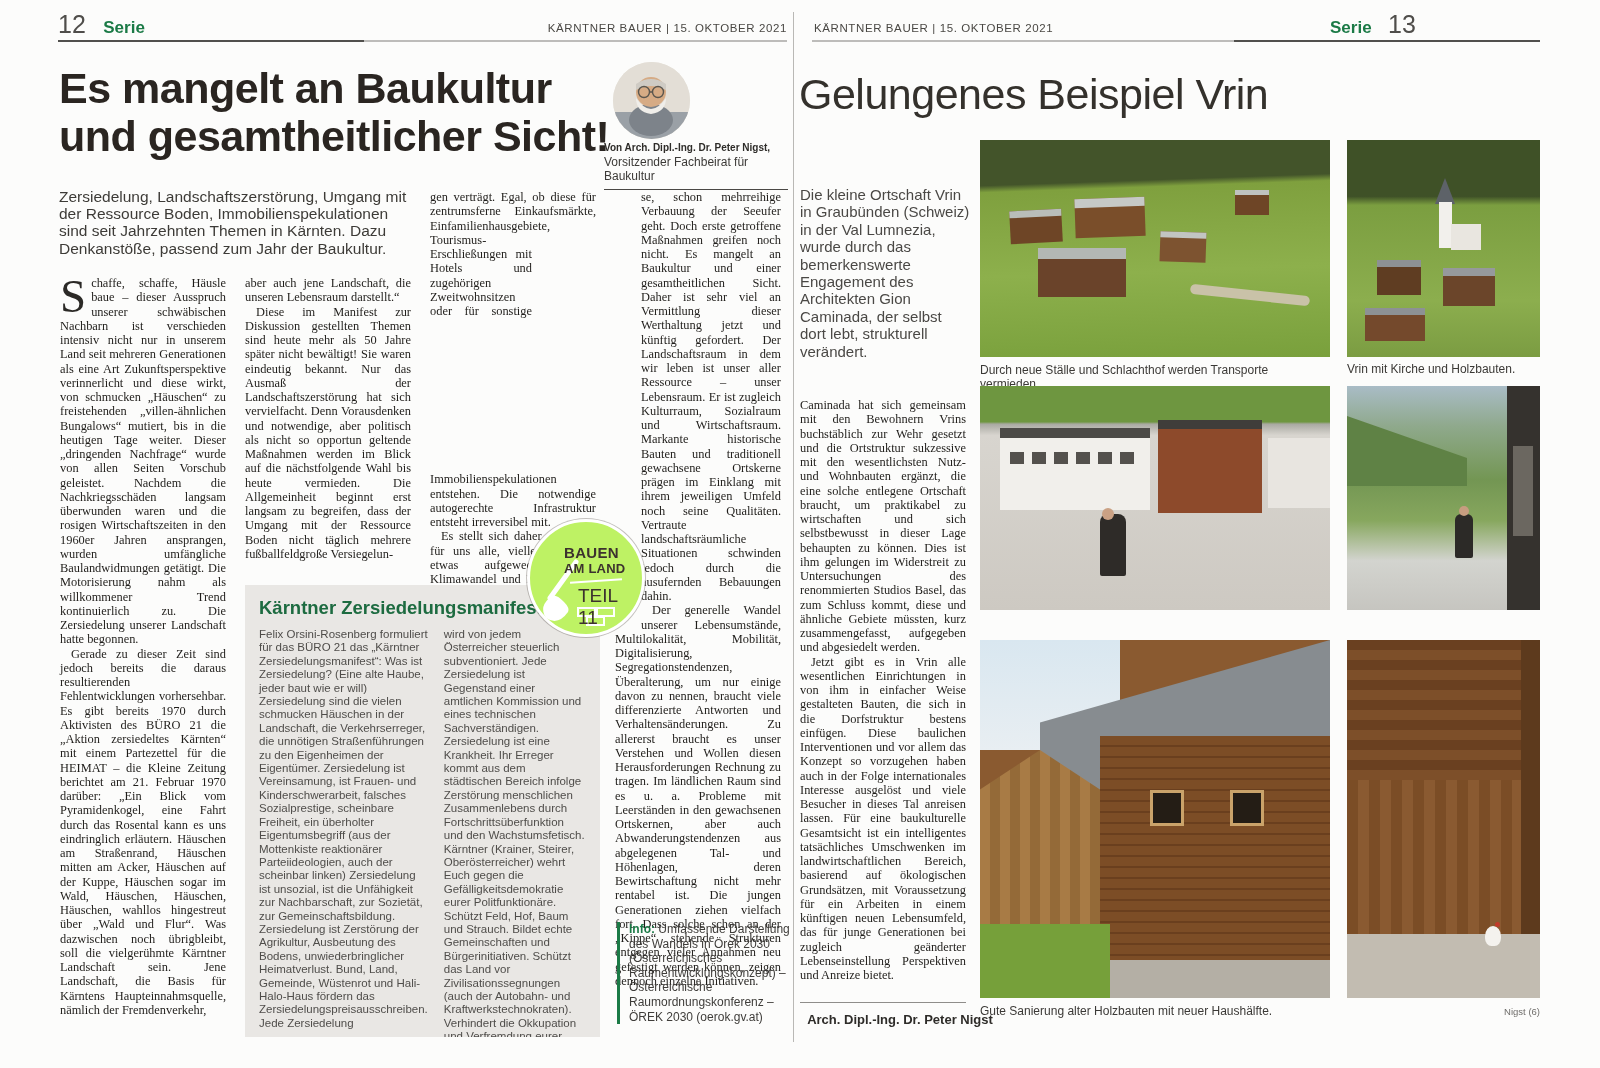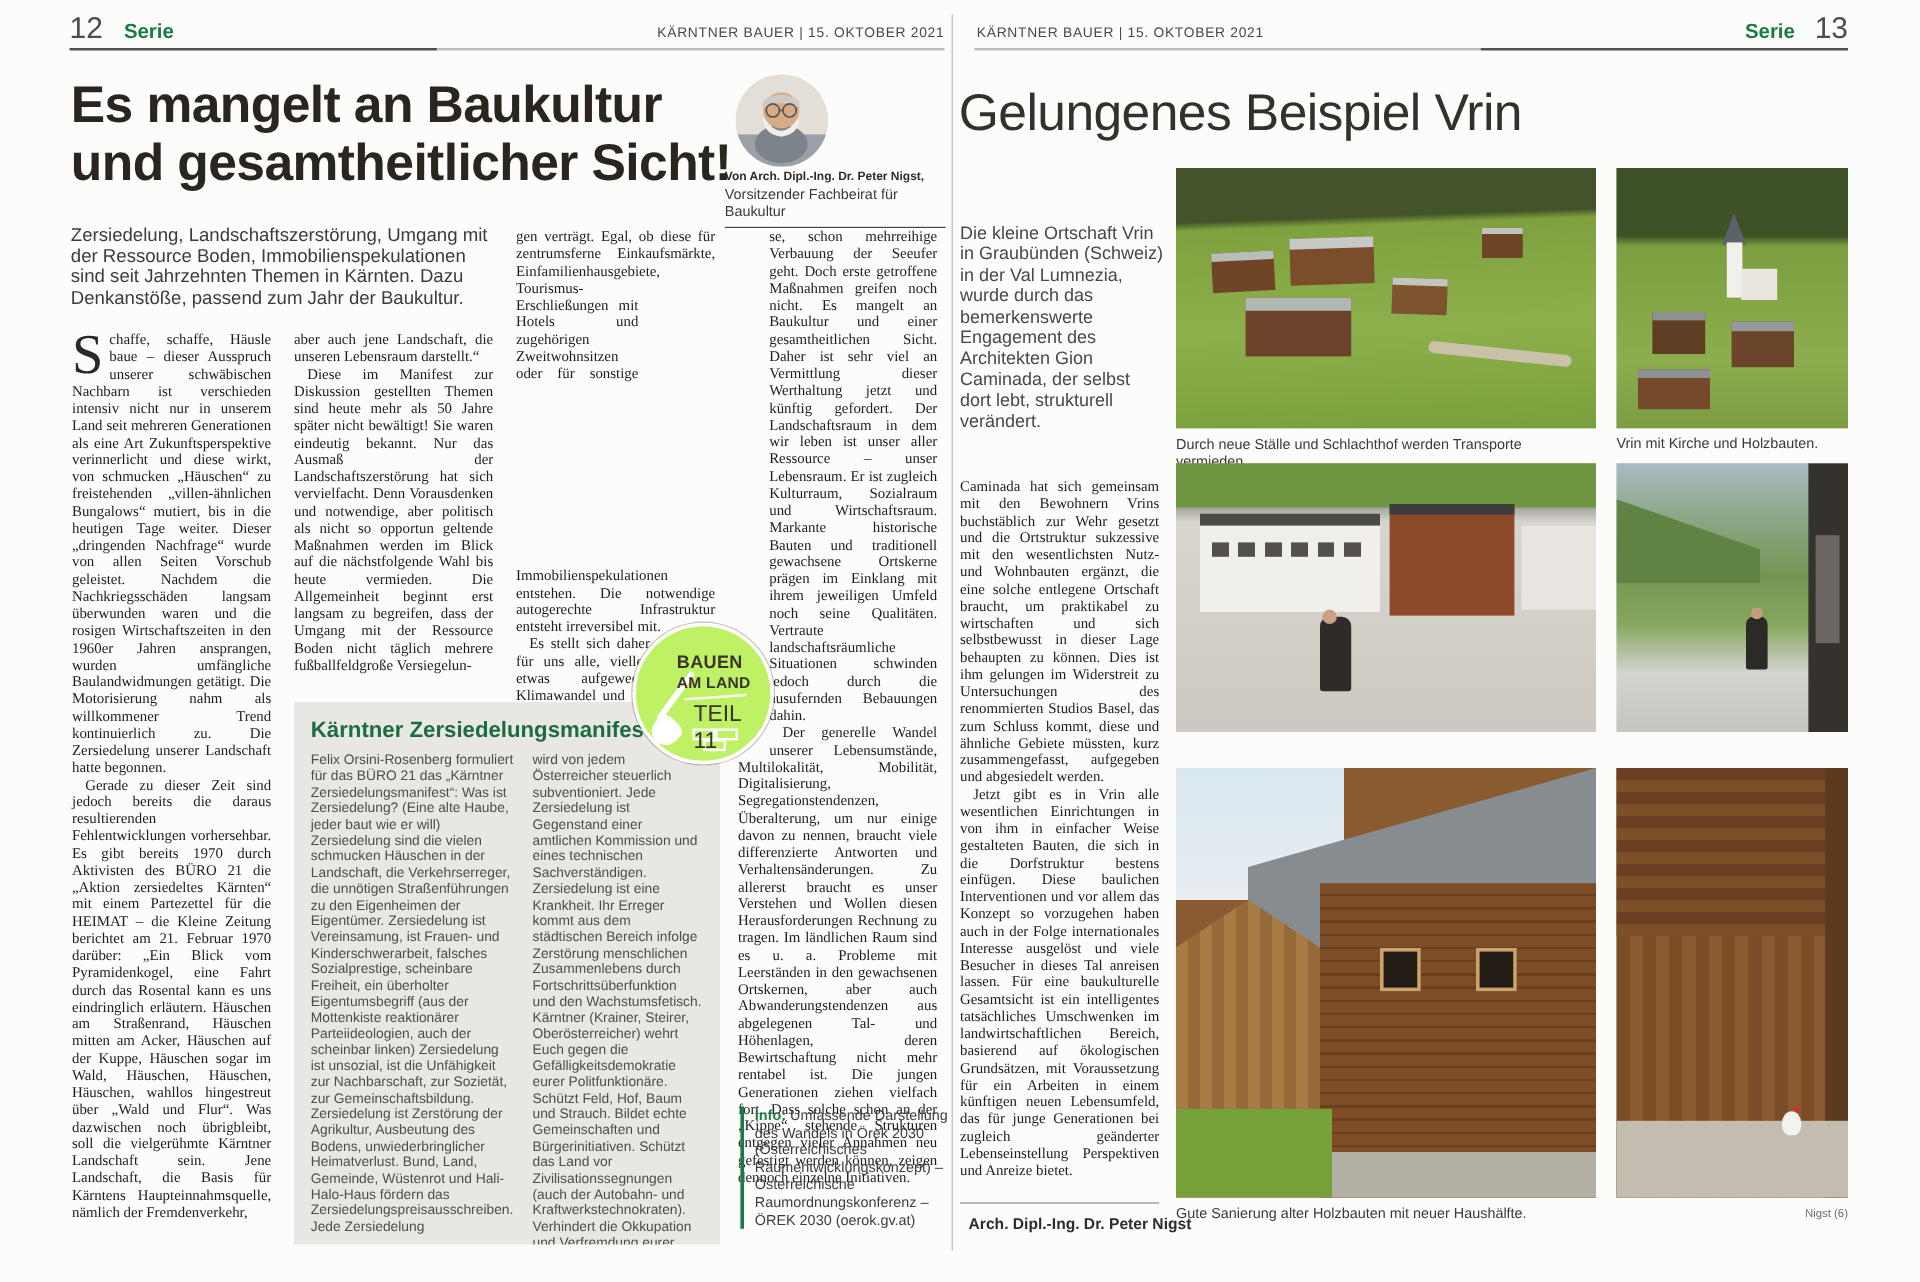--- a/index.html
+++ b/index.html
@@ -153,21 +153,21 @@
   </div>
 
   <div class="abs infobox" style="left:617px;top:922px;width:162px;">
     <span class="info-label">Info:</span>
     <span>Umfassende Darstellung des Wandels in Örek 2030 (Österreichisches Raumentwicklungskonzept) – Österreichische Raumordnungskonferenz – ÖREK 2030 (oerok.gv.at)</span>
   </div>
 
   <div class="abs gutter-line" style="left:793px;top:12px;height:1030px;"></div>
 
   <div class="abs paper-name" style="left:814px;top:22px;">KÄRNTNER BAUER  |  15. OKTOBER 2021</div>
-  <div class="abs" style="left:1330px;top:10px;width:210px;text-align:right;">
+  <div class="abs" style="left:1330px;top:10px;width:210px;">
     <span class="section-label">Serie</span>
     <span class="pagenum" style="margin-left:12px;">13</span>
   </div>
   <div class="abs hrule-light" style="left:812px;top:40px;width:728px;"></div>
   <div class="abs hrule-dark" style="left:1234px;top:40px;width:306px;"></div>
 
   <div class="abs headline-right" style="left:799px;top:72px;width:700px;">Gelungenes Beispiel Vrin</div>
 
   <div class="abs intro" style="left:800px;top:186px;width:170px;">Die kleine Ortschaft Vrin in Graubünden (Schweiz) in der Val Lumnezia, wurde durch das bemerkenswerte Engagement des Architekten Gion Caminada, der selbst dort lebt, strukturell verändert.</div>
 

